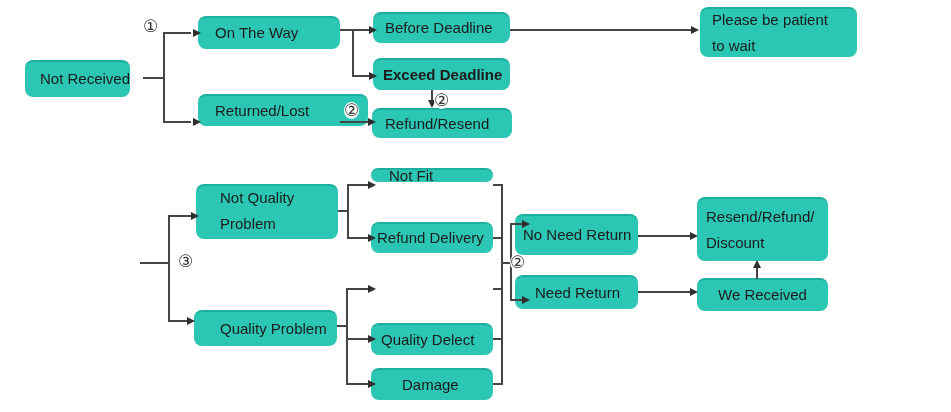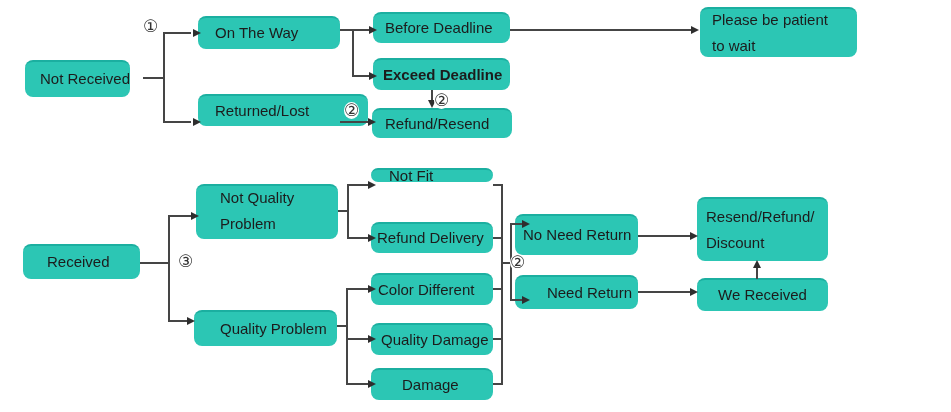--- a/index.html
+++ b/index.html
@@ -51,49 +51,43 @@
     <span>Exceed Deadline</span>
   </div>
   <div class="node" style="left:372px;top:108px;width:140px;height:30px;padding-left:13px;">
     <span>Refund/Resend</span>
   </div>
   <div class="node" style="left:700px;top:7px;width:157px;height:50px;padding-left:12px;">
     <span>Please be patient</span>
     <span>to wait</span>
   </div>
 
-  <div class="node" style="left:23px;top:244px;width:117px;height:35px;padding-left:24px;">
-    <span>Received</span>
-  </div>
   <div class="node" style="left:196px;top:184px;width:142px;height:55px;padding-left:24px;justify-content:flex-end;">
     <span>Not Quality</span>
     <span>Problem</span>
   </div>
   <div class="node" style="left:194px;top:310px;width:143px;height:36px;padding-left:26px;">
     <span>Quality Problem</span>
   </div>
   <div class="node" style="left:371px;top:168px;width:122px;height:14px;padding-left:18px;">
     <span>Not Fit</span>
   </div>
   <div class="node" style="left:371px;top:222px;width:122px;height:31px;padding-left:6px;">
     <span>Refund Delivery</span>
   </div>
-  <div class="node" style="left:371px;top:273px;width:122px;height:32px;padding-left:7px;">
-    <span>Color Different</span>
-  </div>
   <div class="node" style="left:371px;top:323px;width:122px;height:32px;padding-left:10px;">
-    <span>Quality Damage</span>
+    <span>Quality Delect</span>
   </div>
   <div class="node" style="left:371px;top:368px;width:122px;height:32px;padding-left:31px;">
     <span>Damage</span>
   </div>
   <div class="node" style="left:515px;top:214px;width:123px;height:41px;padding-left:8px;">
     <span>No Need Return</span>
   </div>
-  <div class="node" style="left:515px;top:275px;width:123px;height:34px;padding-left:20px;align-items:flex-end;">
+  <div class="node" style="left:515px;top:275px;width:123px;height:34px;padding-left:20px;">
     <span>Need Return</span>
   </div>
   <div class="node" style="left:697px;top:197px;width:131px;height:64px;padding-left:9px;">
     <span>Resend/Refund/</span>
     <span>Discount</span>
   </div>
   <div class="node" style="left:697px;top:278px;width:131px;height:33px;padding-left:21px;">
     <span>We Received</span>
   </div>
 

